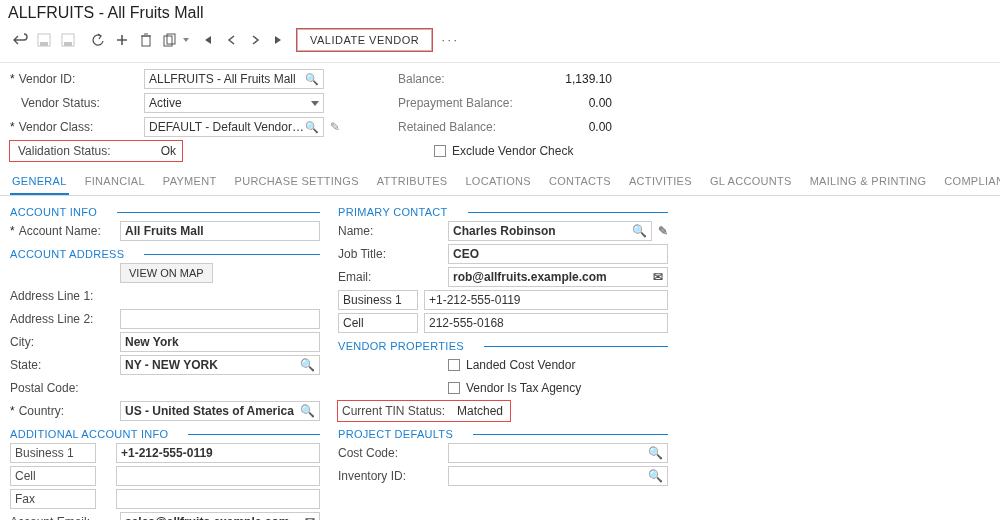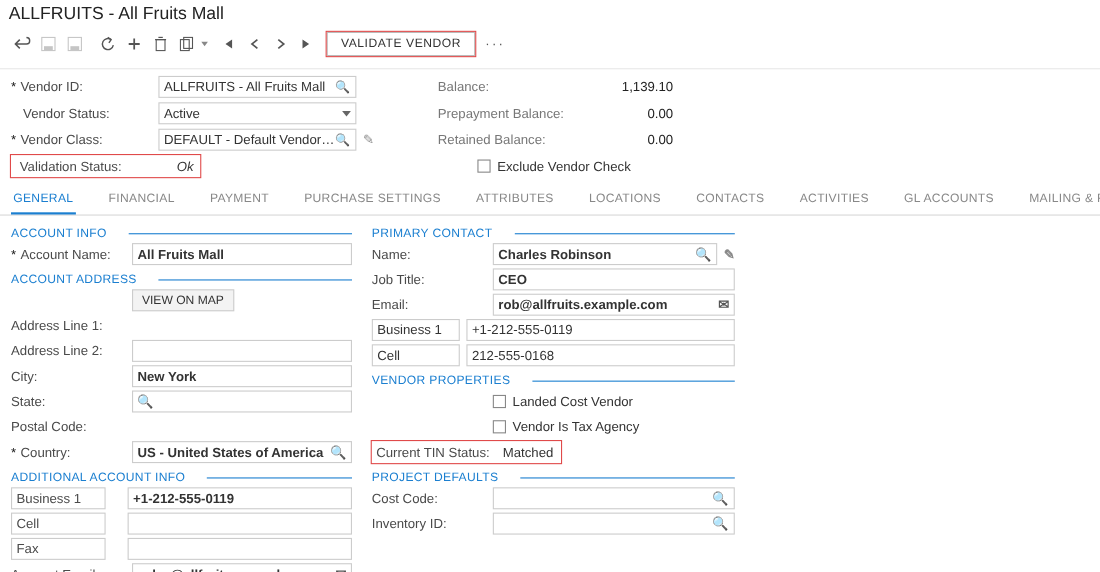--- a/index.html
+++ b/index.html
@@ -28,21 +28,21 @@
   .field-input .lk-icon { color:#555; font-size:11px; cursor:pointer; }
   .field-input .dd-icon { width:0; height:0; border-left:4px solid transparent; border-right:4px solid transparent; border-top:5px solid #666; cursor:pointer; }
   .pencil { color:#888; margin-left:6px; cursor:pointer; font-size:12px; }
   .val-ro { color:#222; text-align:right; width:90px; padding-right:6px; }
   .ro-label { width:130px; color:#777;margin-left:44px; }
   .chk-row { display:flex; align-items:center; gap:6px; padding-left:80px; }
   .chk { width:12px; height:12px; border:1px solid #888; display:inline-block; cursor:pointer; }
 
   .validation-status-pair { display:flex; align-items:center;gap:16px; }
 
-  .tabs { display:flex; border-bottom:1px solid #d8d8d8; padding:4px 10px 0 10px; gap:28px; font-size:11px; color:#888; }
+  .tabs { display:flex; border-bottom:1px solid #d8d8d8; padding:4px 10px 0 10px; gap:14px; font-size:11px; color:#888; }
   .tab { padding:4px 2px 6px 2px; cursor:pointer; white-space:nowrap; letter-spacing:0.3px; }
   .tab.active { color:#1b7fd0; border-bottom:2px solid #1b7fd0; }
 
   .body-cols { display:flex; padding:6px 10px; gap:18px; }
   .col { display:flex; flex-direction:column; gap:3px; }
   .col.left { width:310px; }
   .col.right { width:330px; }
   .section-hdr { color:#1b7fd0; font-size:11px; letter-spacing:0.3px; display:flex; align-items:center; gap:20px; margin-top:4px; }
   .section-hdr .line { flex:1; height:1px; background:#1b7fd0; }
   .mini-input { border:1px solid #ccc; height:20px; display:flex; align-items:center; padding:0 4px; background:#fff; }
@@ -161,21 +161,21 @@
       <div class="field-input">
           <span class="val">DEFAULT - Default Vendor Class</span>
           <span class="lk-icon">🔍</span>
         </div>
       <span class="pencil">✎</span>
     </div>
     <div class="field-row hl-red validation-status-pair" style="width:172px;">
       <div class="field-label" style="padding-left:8px;">
           <span>Validation Status:</span>
         </div>
-      <div style="padding:0 6px;font-style:italic;">Ok</div>
+      <div style="padding:0 6px;">Ok</div>
     </div>
   </div>
   <div class="summary-col right">
     <div class="field-row">
         <div class="ro-label">Balance:</div>
         <div class="val-ro">1,139.10</div>
       </div>
     <div class="field-row">
         <div class="ro-label">Prepayment Balance:</div>
         <div class="val-ro">0.00</div>
@@ -249,20 +249,21 @@
         <div class="input-col">
           <div class="mini-input">
             <span class="val">New York</span>
           </div>
         </div>
       </div>
     <div class="field-row">
         <div class="lbl2">State:</div>
         <div class="input-col">
           <div class="mini-input">
+            <span class="val">NY - NEW YORK</span>
             <span class="icon-right">🔍</span>
           </div>
         </div>
       </div>
     <div class="field-row">
         <div class="lbl2">Postal Code:</div>
       </div>
     <div class="field-row">
         <div class="lbl2">
           <span class="req-star">*</span>

